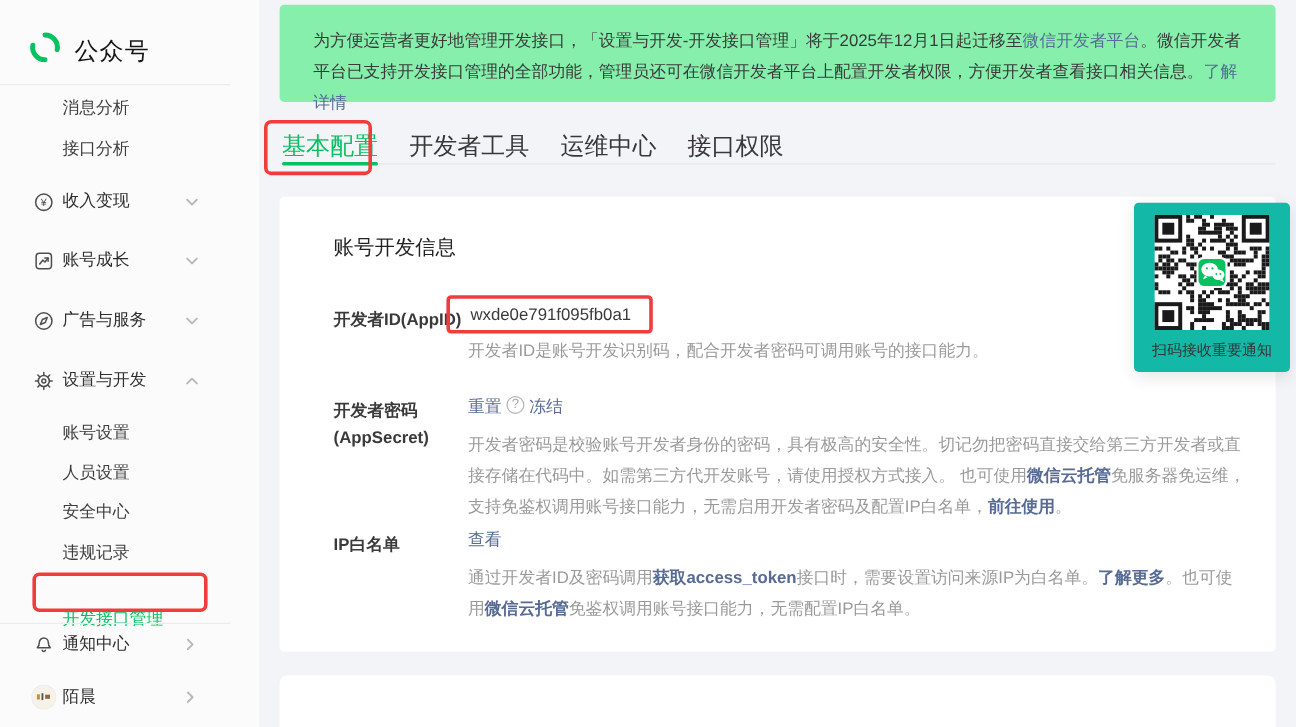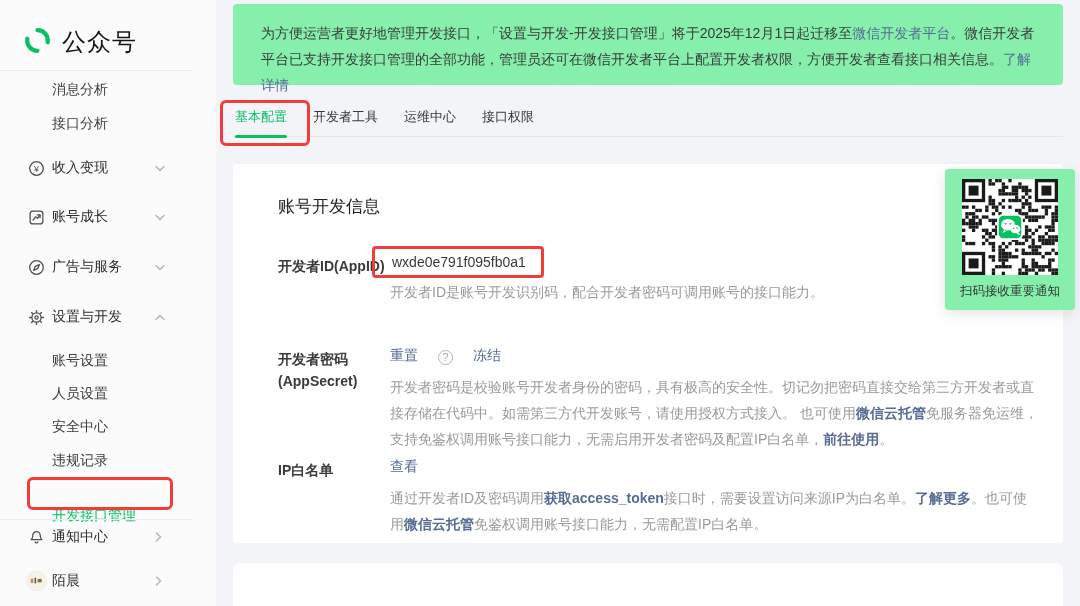--- a/index.html
+++ b/index.html
@@ -3,62 +3,62 @@
 <meta charset="utf-8">
 <style>
   * { margin:0; padding:0; box-sizing:border-box; }
   html,body { width:1080px; height:606px; overflow:hidden; }
   body { font-family:"Liberation Sans","DejaVu Sans",sans-serif; background:#f2f4f7; }
   #app { position:relative; width:1080px; height:606px; overflow:hidden; }
 
   
   .sidebar { position:absolute; left:0; top:0; width:216px; height:606px; background:#fbfbfb; }
   .brand { position:absolute; top:26px; left:24px; display:flex; align-items:center; gap:11px; }
-  .brand-name { font-size:24px; color:#151515; letter-spacing:1px; }
+  .brand-name { font-size:20px; color:#151515; letter-spacing:1px; }
   .side-divider { position:absolute; left:0; width:192px; height:1px; background:#ececec; }
   .side-row { position:absolute; left:0; width:216px; height:30px; cursor:pointer; }
   .side-row .lbl { position:absolute; left:52px; top:50%; transform:translateY(-50%); font-size:14px; color:#3d3d3d; white-space:nowrap; }
   .side-row.group .lbl { color:#2e2e2e; }
   .side-row.active .lbl { color:#07c160; }
   .side-row .ic { position:absolute; left:27px; top:50%; transform:translateY(-50%); width:18px; height:18px; display:flex; align-items:center; justify-content:center; }
   .side-row .chev { position:absolute; left:155px; top:50%; transform:translateY(-50%); width:10px; height:10px; display:flex; align-items:center; }
   .avatar-wrap { position:absolute; left:26px; top:50%; transform:translateY(-50%); width:21px; height:21px; }
 
   
   .banner-card { position:absolute; left:233px; top:4px; width:830px; height:81px; background:#86efac; border-radius:4px; padding:16px 28px; }
   .banner-text { font-size:14px; line-height:26px; color:#3a3a3a; }
   .blue-link { color:#576b95; cursor:pointer; text-decoration:none; }
   .blue-link.bold { font-weight:600; }
 
   
   .tabs { position:absolute; left:235px; top:108px; display:flex; gap:26px; height:22px; z-index:3; }
-  .tab { position:relative; font-size:13px; color:#383838; cursor:pointer; white-space:nowrap;font-family:Liberation Mono, monospace; }
+  .tab { position:relative; font-size:20px; color:#383838; cursor:pointer; white-space:nowrap;font-family:Liberation Mono, monospace; }
   .tab.active { color:#07c160; }
   .tab.active::after { content:""; position:absolute; left:0; right:0; bottom:-8px; height:3px; background:#07c160; border-radius:2px; }
   .tabs-line { position:absolute; left:233px; top:136px; width:830px; height:1px; background:#e7e7e7; z-index:2; }
 
   
   .main-card { position:absolute; left:233px; top:164px; width:830px; height:379px; background:#ffffff; border-radius:4px; overflow:hidden; }
   .section-title { margin:31px 0 0 45px; font-size:17px; font-weight:500; color:#222222; }
   .info-row { display:flex; margin-left:45px; }
   .row-appid { margin-top:36px; }
-  .row-appsecret { margin-top:42px; }
+  .row-appsecret { margin-top:25px; }
   .row-ip { margin-top:6px; }
   .info-label { width:112px; flex:none; font-size:14px; color:#3a3a3a; line-height:22px; padding-top:1px;font-weight:bold; }
   .info-value { width:648px; }
   .appid-value { font-size:14px; color:#3a3a3a; padding-left:2px; }
   .desc { margin-top:9px; font-size:14px; line-height:26px; color:#9a9a9a; }
-  .links-line { display:flex; align-items:flex-end; gap:20px; font-size:14px; }
+  .links-line { display:flex; align-items:flex-start; gap:4px; font-size:14px; }
   .help-circle { width:15px; height:15px; border:1px solid #b3b3b3; border-radius:50%; color:#a8a8a8; font-size:11px; line-height:13px; text-align:center; cursor:pointer; }
 
   
   .card2 { position:absolute; left:233px; top:563px; width:830px; height:43px; background:#ffffff; border-radius:6px 6px 0 0; }
 
   
-  .qr-card { position:absolute; left:945px; top:169px; width:130px; height:141px; background:#86efac; border-radius:4px; box-shadow:0 4px 14px rgba(0,0,0,0.10); z-index:5; text-align:center; }
+  .qr-card { position:absolute; left:945px; top:169px; width:130px; height:141px; background:#14b8a6; border-radius:4px; box-shadow:0 4px 14px rgba(0,0,0,0.10); z-index:5; text-align:center; }
   .qr-card svg.qr { margin-top:10px; }
   .qr-caption { margin-top:4px; font-size:12.5px; color:#353535; }
 
   
   .watermark { position:absolute; left:804px; top:542px; display:flex; align-items:center; z-index:8; pointer-events:none; }
   .watermark-text { margin-left:12px; font-size:27px; color:#b2b5ba; letter-spacing:1px; white-space:nowrap; }
 
   
   .anno { position:absolute; border:3px solid #f23c3c; border-radius:6px; z-index:20; pointer-events:none; }
   .anno-sidebar { left:27px; top:477px; width:146px; height:33px; }

